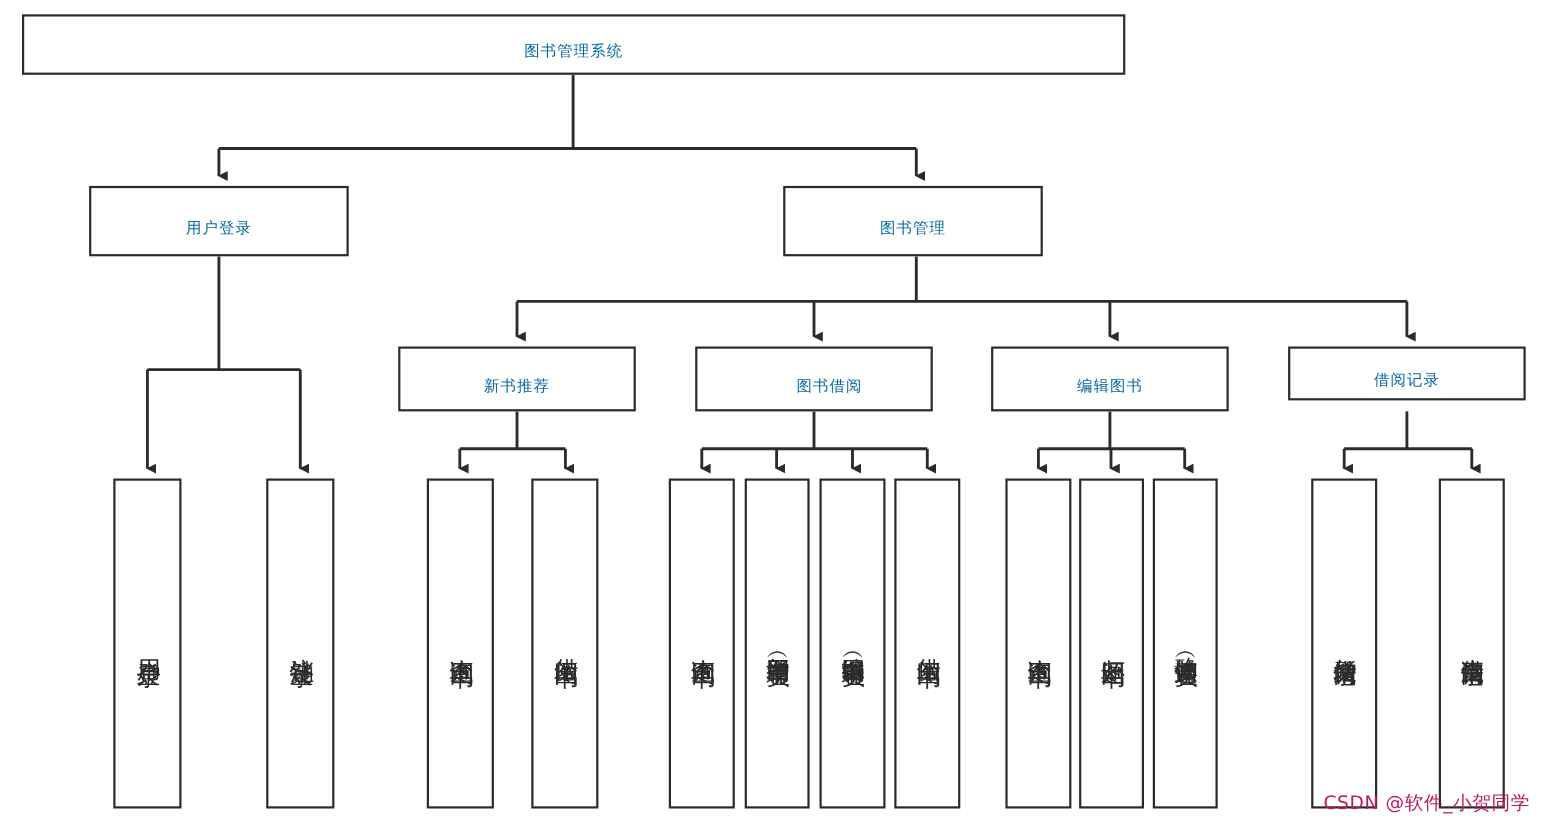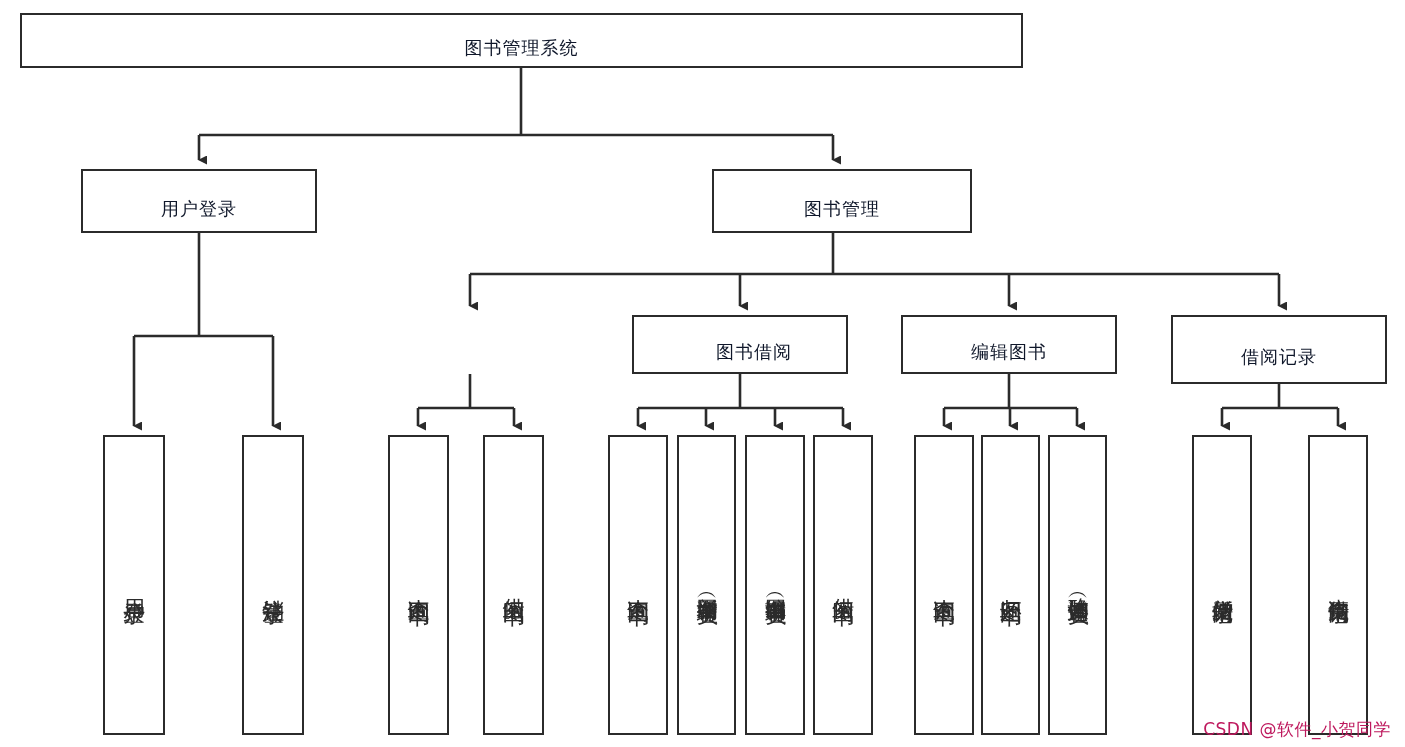--- a/index.html
+++ b/index.html
@@ -30,22 +30,22 @@
     position: absolute;
     box-sizing: border-box;
     background: #ffffff;
     border: 2px solid #2b2b2b;
     display: flex;
     align-items: center;
     justify-content: center;
     overflow: hidden;
   }
   .node-label-h {
-    font-size: 18px;
-    color: #0f172a;
+    font-size: 14px;
+    color: #0369a1;
     letter-spacing: 1px;
     line-height: 1.1;
     white-space: nowrap;
     margin-top: 15px;
   }
   .node-box.vertical {
     align-items: center;
     justify-content: center;
     padding: 4px 0;
   }
@@ -129,34 +129,37 @@
   </svg>
 
   <div class="node-box" style="left:20px; top:13px; width:1003px; height:55px;">
     <span class="node-label-h">图书管理系统</span>
   </div>
 
   <div class="node-box" style="left:81px; top:169px; width:236px; height:64px;">
     <span class="node-label-h">用户登录</span>
   </div>
 
-  <div class="node-box" style="left:712px; top:169px; width:260px; height:64px;">
+  <div class="node-box" style="left:712px; top:169px; width:236px; height:64px;">
     <span class="node-label-h">图书管理</span>
   </div>
 
+  <div class="node-box" style="left:362px; top:315px; width:216px; height:59px;">
+    <span class="node-label-h">新书推荐</span>
+  </div>
 
   <div class="node-box" style="left:632px; top:315px; width:216px; height:59px;padding-left:28px;">
     <span class="node-label-h">图书借阅</span>
   </div>
 
   <div class="node-box" style="left:901px; top:315px; width:216px; height:59px;">
     <span class="node-label-h">编辑图书</span>
   </div>
 
-  <div class="node-box" style="left:1171px; top:315px; width:216px; height:69px;">
+  <div class="node-box" style="left:1171px; top:315px; width:216px; height:49px;">
     <span class="node-label-h">借阅记录</span>
   </div>
 
   <div class="node-box vertical" style="left:103px; top:435px; width:62px; height:300px;">
     <span class="node-label-v">用户登录</span>
   </div>
 
   <div class="node-box vertical" style="left:242px; top:435px; width:62px; height:300px;">
     <span class="node-label-v">注销登录</span>
   </div>

